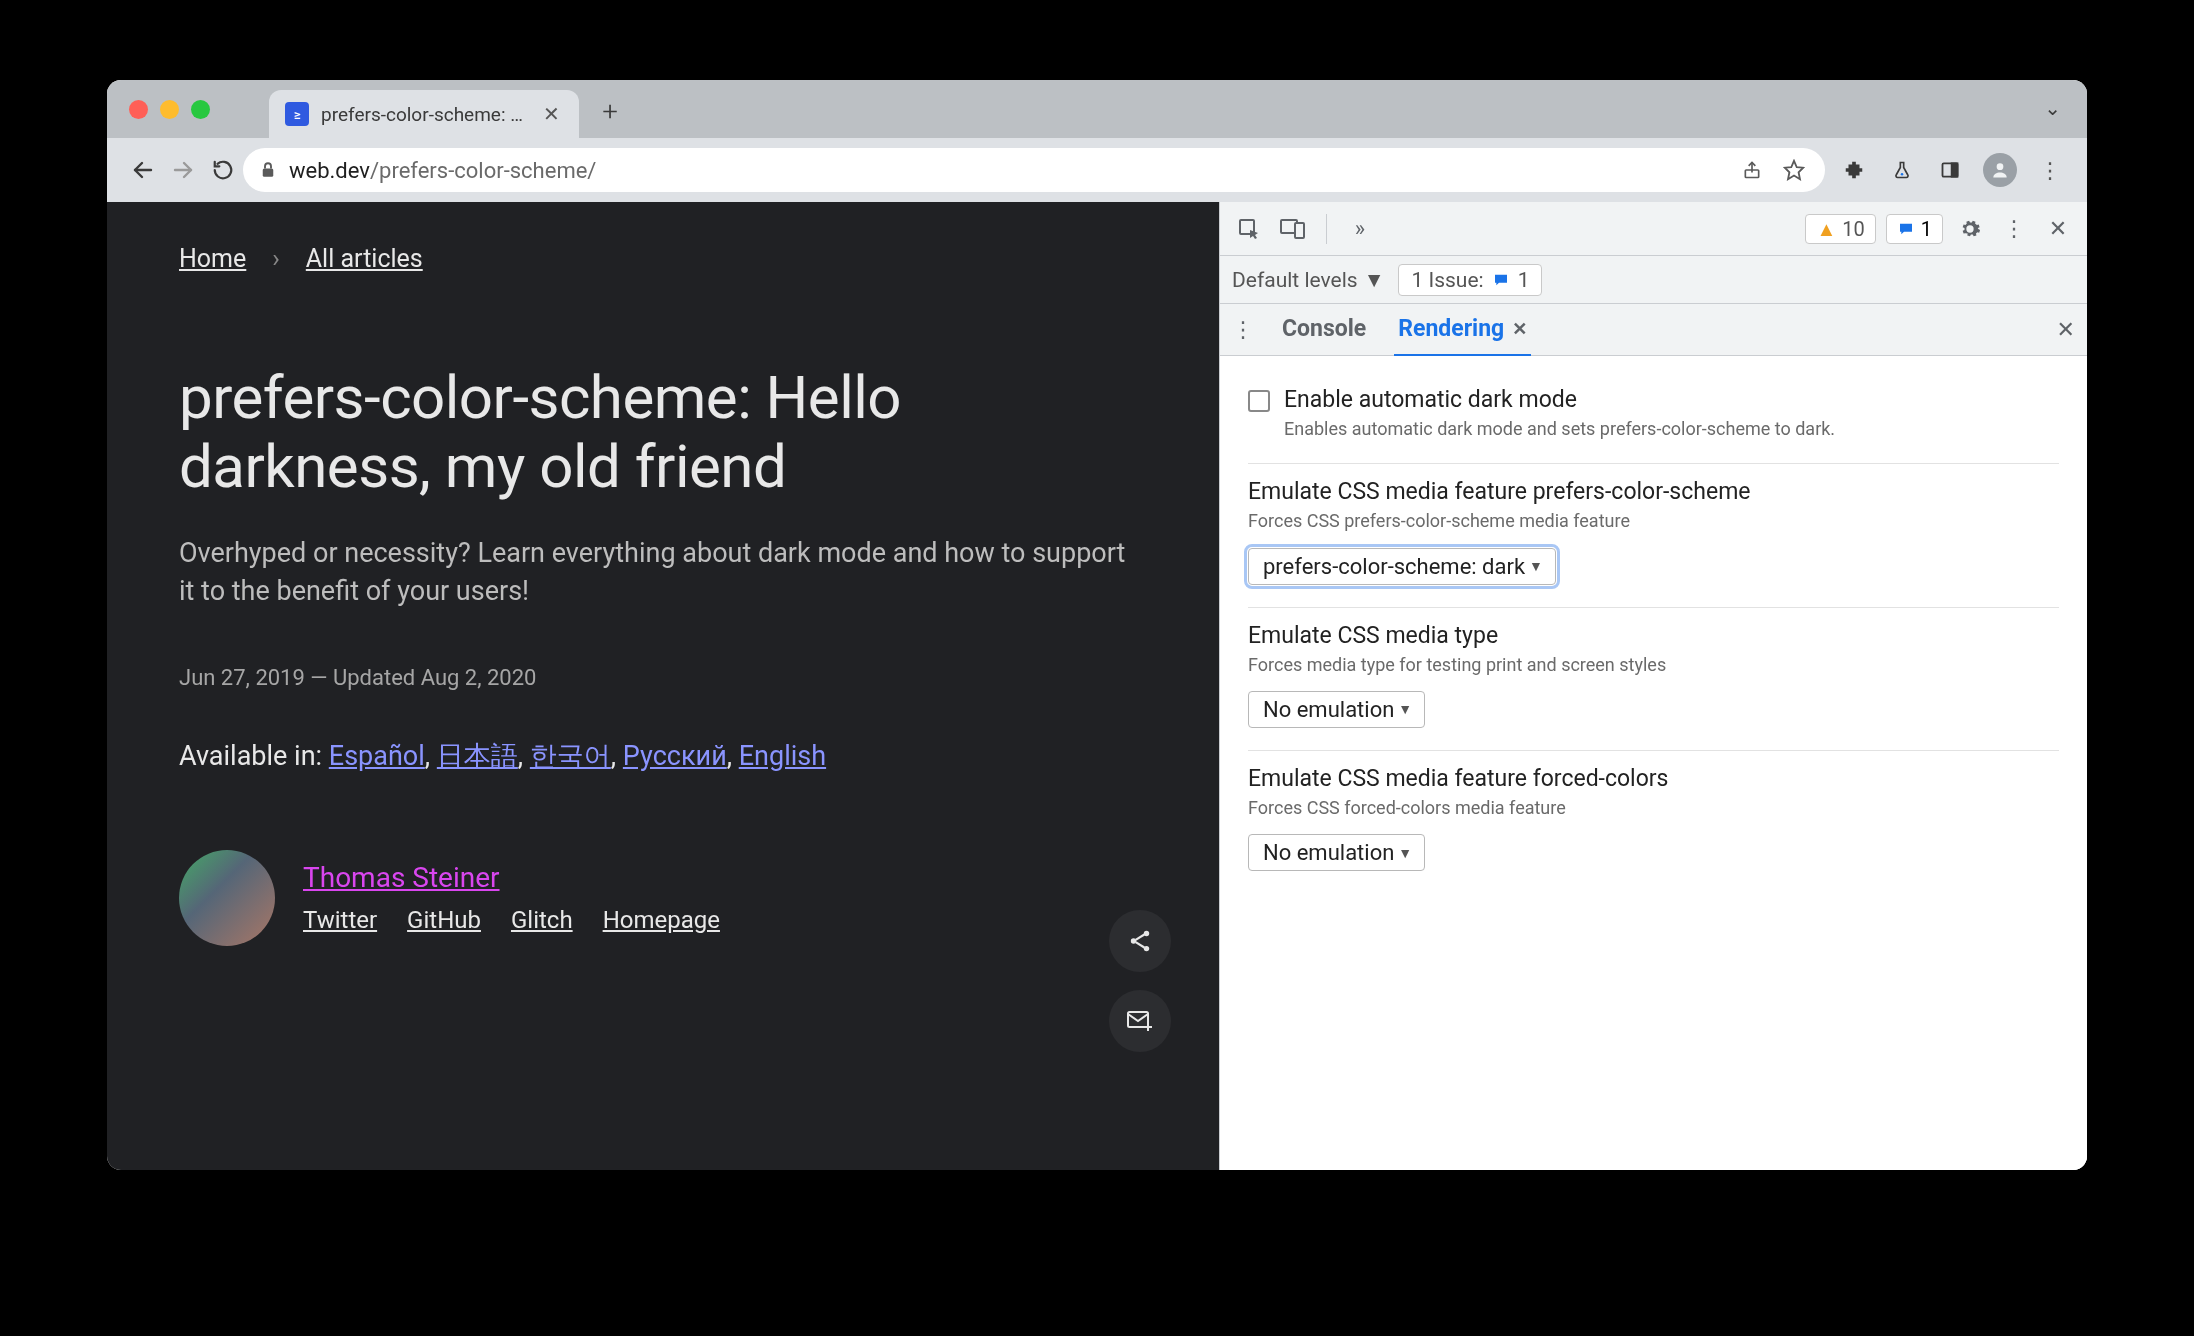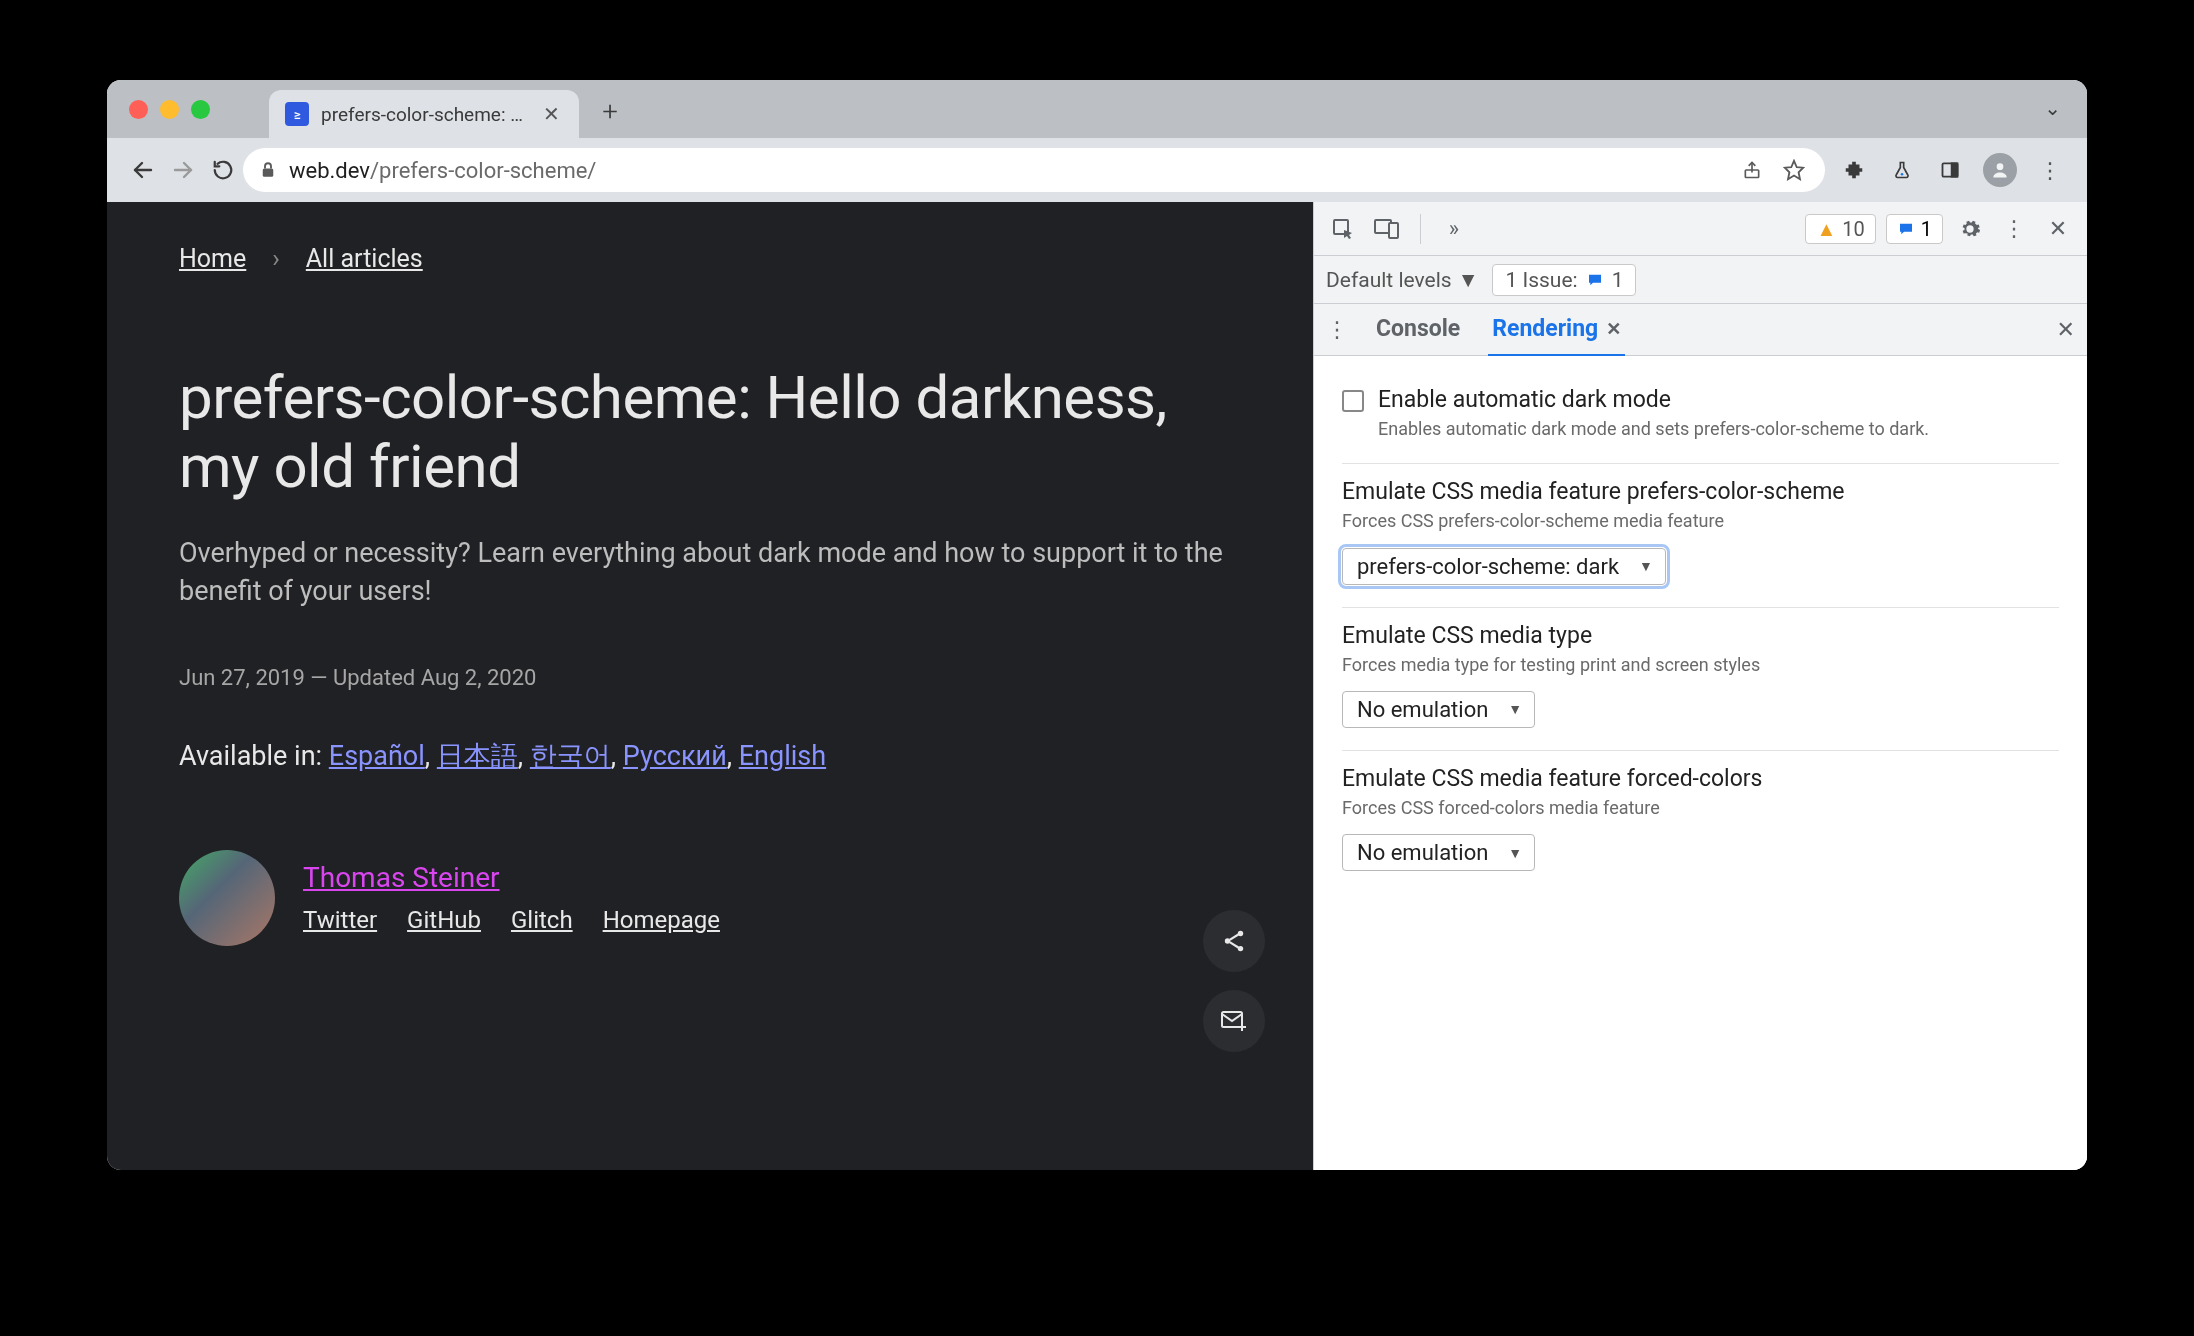--- a/index.html
+++ b/index.html
@@ -76,21 +76,21 @@
 .lock { font-size:18px; color:#5a5a5a; }
 .url { font-size:22px; color:#202020; }
 .url .domain { color:#202020; }
 .url .path { color:#6a6a6a; }
 .tb-right { display:flex; align-items:center; gap:6px; margin-left:8px; }
 .tb-right .tb-btn { width:42px; }
 .avatar-btn { width:34px; height:34px; border-radius:50%; background:#9aa0a6; display:flex; align-items:center; justify-content:center; color:#fff; font-size:18px; margin: 0 6px;}
 
 .content { flex:1; display:flex; overflow:hidden; }
 .page {
-  width: 1206px;
+  width: 1112px;
   background:#202124;
   color:#e8e8e8;
   padding: 42px 72px;
   position:relative;
   font-family: "Google Sans", Roboto, Arial, sans-serif;
 }
 .breadcrumb { display:flex; align-items:center; gap:26px; font-size:25px; }
 .breadcrumb a { color:#e8e8e8; text-decoration:underline; }
 .breadcrumb .chev { color:#888; }
 h1.title { font-size:60px; font-weight:400; line-height:1.15; margin-top:90px; letter-spacing:-0.5px; }
@@ -131,21 +131,21 @@
 .opt:last-child { border-bottom:none; }
 .opt .hd { display:flex; align-items:flex-start; gap:14px; }
 .opt .check { width:22px; height:22px; border:2px solid #888; border-radius:3px; margin-top:4px; flex-shrink:0; }
 .opt .title2 { font-size:23px; color:#222; }
 .opt .desc { font-size:18px; color:#6a6a6a; margin-top:4px; line-height:1.35;}
 .opt .body { margin-left:0; }
 .sel {
   margin-top:14px;
   display:inline-flex;
   align-items:center;
-  gap:20px;
+  gap:4px;
   background:#fff;
   border:1px solid #b8b8b8;
   border-radius:4px;
   padding:5px 12px 5px 14px;
   font-size:22px;
   color:#222;
 }
 .sel.focus { outline:3px solid #a9c7f5; outline-offset:1px; }
 .sel .caret { font-size:14px; color:#555; }
 svg { display:block; }

